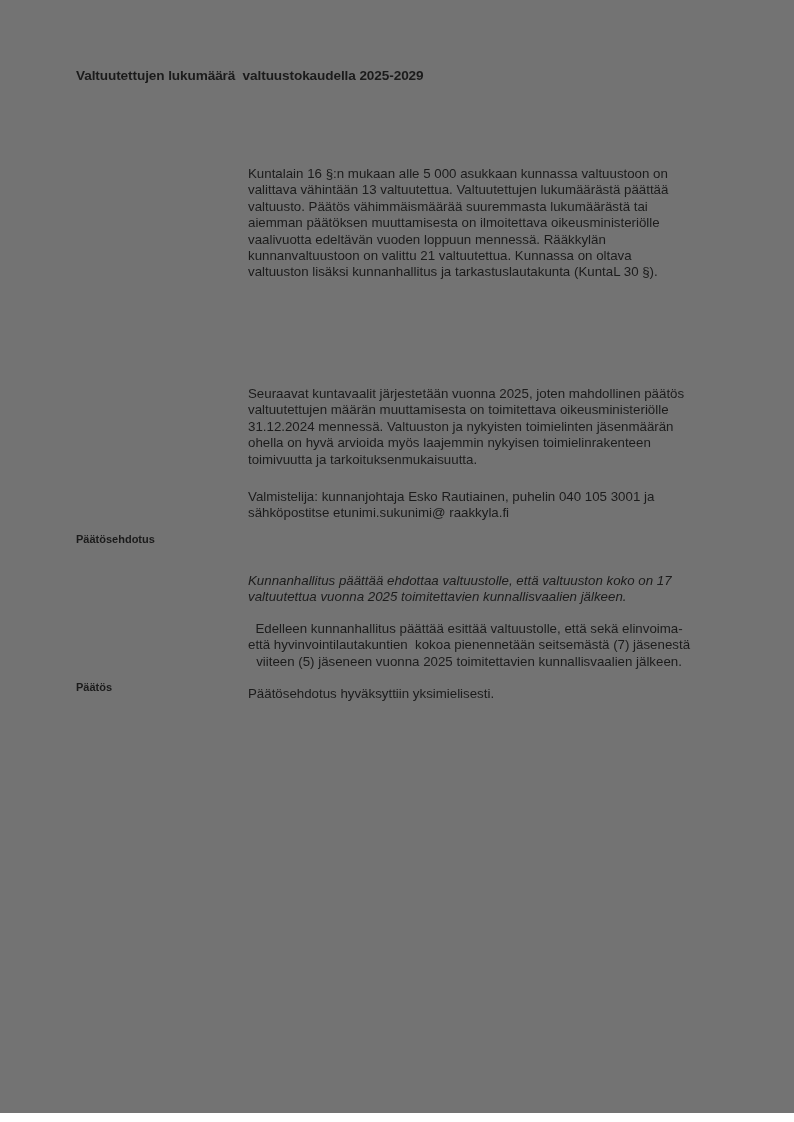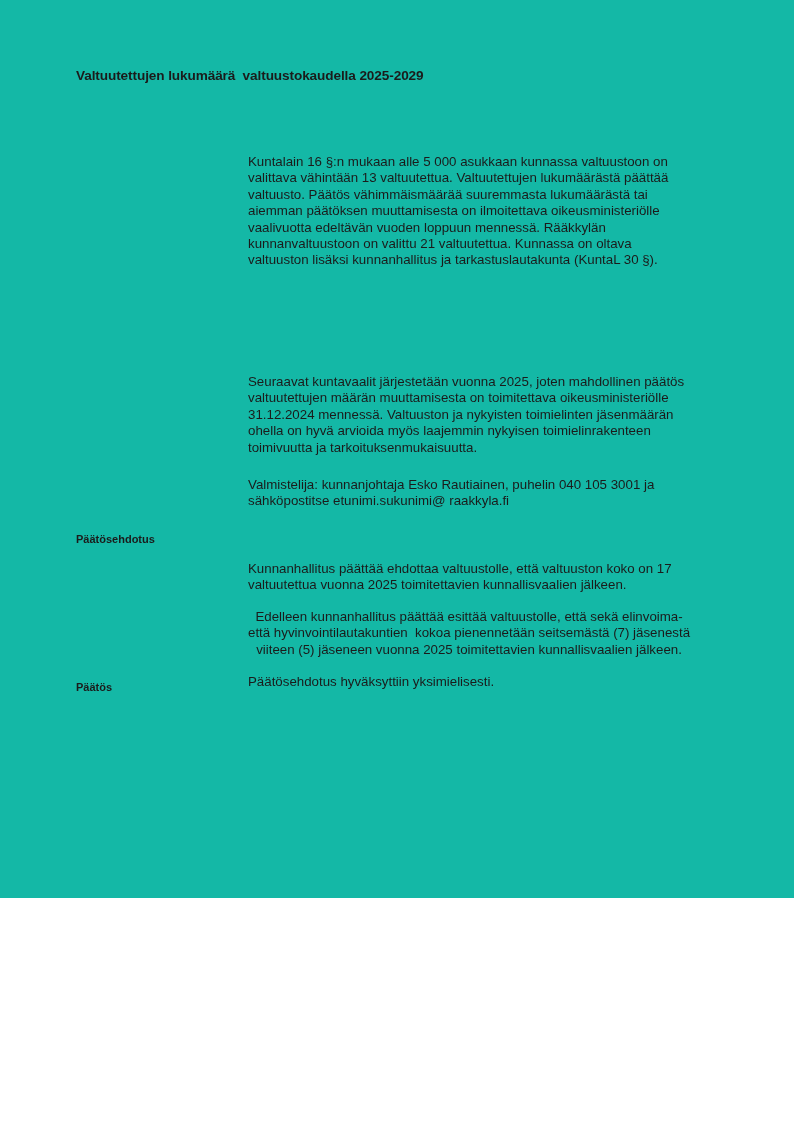--- a/index.html
+++ b/index.html
@@ -1,21 +1,21 @@
 <!DOCTYPE html>
 <html><head>
 <meta charset="utf-8">
 <style>
   * { margin: 0; padding: 0; box-sizing: border-box; }
   html, body { background: #ffffff; }
   .page {
     position: relative;
     width: 794px;
-    height: 898px;
-    background: #14b8a6;
+    height: 1113px;
+    background: #737373;
     font-family: "Liberation Sans", "DejaVu Sans", sans-serif;
     font-size: 13.3px;
     line-height: 16.4px;
     color: #1b1b1b;
     overflow: hidden;
   }
   .block {
     position: absolute;
     white-space: pre;
   }
@@ -25,28 +25,28 @@
     font-weight: bold;
     font-size: 13.6px;
     letter-spacing: -0.1px;
   }
   .meta { left: 76px; top: 106px; }
   .margin-label {
     left: 76px;
     font-weight: bold;
     font-size: 11px;
   }
-  .body-col { left: 248px; }
+  .body-col { left: 248px; margin-top: 12px; }
   .p-kuntalaki    { top: 154px; }
   .p-toimielimet  { top: 294px; }
   .p-kuntavaalit  { top: 374px; }
   .p-valmistelija { top: 477px; }
   .lbl-paatosehdotus { top: 531px; }
   .p-intro        { top: 531px; }
-  .p-proposal1    { top: 561px; }
+  .p-proposal1    { top: 561px; font-style: italic; }
   .p-proposal2    { top: 609px; text-align: center; }
   .lbl-paatos     { top: 679px; }
   .p-paatos       { top: 674px; }
 </style>
 </head>
 <body>
 
 <div class="page">
 
   <div class="block title">Valtuutettujen lukumäärä  valtuustokaudella 2025-2029</div>

